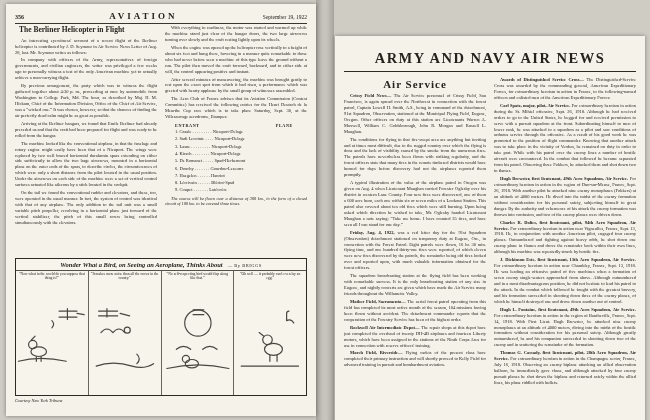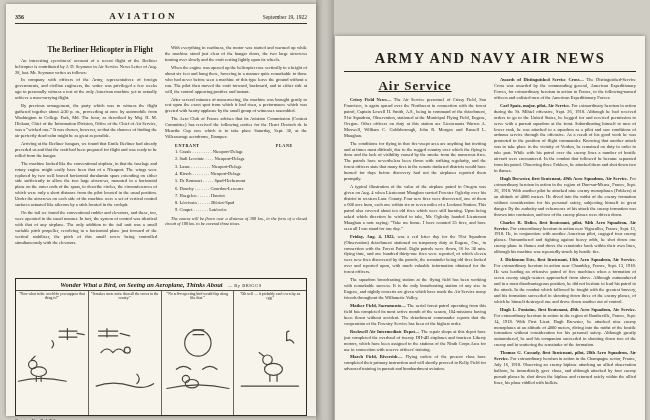--- a/index.html
+++ b/index.html
@@ -5,31 +5,31 @@
   html,body{margin:0;padding:0;background:#dedbd3;}
   #spread{position:relative;width:650px;height:420px;overflow:hidden;
     font-family:"Liberation Serif","DejaVu Serif",serif;color:#26231f;background:#cfccc4;}
   .gutter{position:absolute;left:316px;top:0;width:18px;height:420px;
     background:linear-gradient(90deg,rgba(0,0,0,.20),rgba(0,0,0,.04) 40%,rgba(0,0,0,.04) 60%,rgba(0,0,0,.20));}
   .page{position:absolute;top:4px;width:310px;height:412px;background:#f5f2e9;
     box-shadow:0 0 4px rgba(0,0,0,.4);box-sizing:border-box;padding:7px 9px 6px 9px;}
   .lp{left:6px;} .rp{left:335px;margin-top:32px;}
 
   .runhead{display:flex;justify-content:space-between;align-items:baseline;
-    border-bottom:1px solid #3a362f;padding-bottom:2px;margin-bottom:21px;}
+    border-bottom:1px solid #3a362f;padding-bottom:2px;margin-bottom:1px;}
   .runhead .num{font-size:6px;font-weight:bold;}
   .runhead .journal{font-size:9px;font-weight:bold;letter-spacing:3px;}
   .runhead .date{font-size:5.5px;}
 
   .cols{display:flex;gap:8px;overflow:hidden;}
   .cols1{height:230px;} .cols2{height:352px;}
   .col{flex:1;min-width:0;overflow:hidden;}
 
-  .h-article{font-size:7.5px;font-weight:bold;text-align:right;margin:1px 4px 3px 4px;line-height:1.15;}
-  .h-section{font-size:13px;font-weight:bold;text-align:center;margin:1px 0 3px 0;letter-spacing:1px;text-decoration:underline;}
+  .h-article{font-size:7.5px;font-weight:bold;text-align:left;margin:1px 4px 3px 4px;line-height:1.15;}
+  .h-section{font-size:11px;font-weight:bold;text-align:center;margin:1px 0 3px 0;letter-spacing:1px;}
 
   p.para, p.entry-line{margin:0 0 2px 0;font-size:4.5px;line-height:1.32;text-align:justify;}
   p.para{text-indent:6px;}
   p.para b{font-weight:bold;}
   p.intro{margin:0 0 2px 0;font-size:4.5px;line-height:1.32;text-align:justify;text-indent:6px;}
   .entry-head{display:flex;justify-content:space-between;padding:1px 14px 1px 10px;
     font-size:4.2px;font-weight:bold;letter-spacing:.6px;}
   p.entry-line{margin:0 0 1px 10px;text-align:left;text-indent:0;line-height:1.4;}
   p.note{margin:2px 0 0 0;font-size:4.3px;line-height:1.3;text-align:justify;text-indent:6px;font-style:italic;}
 

